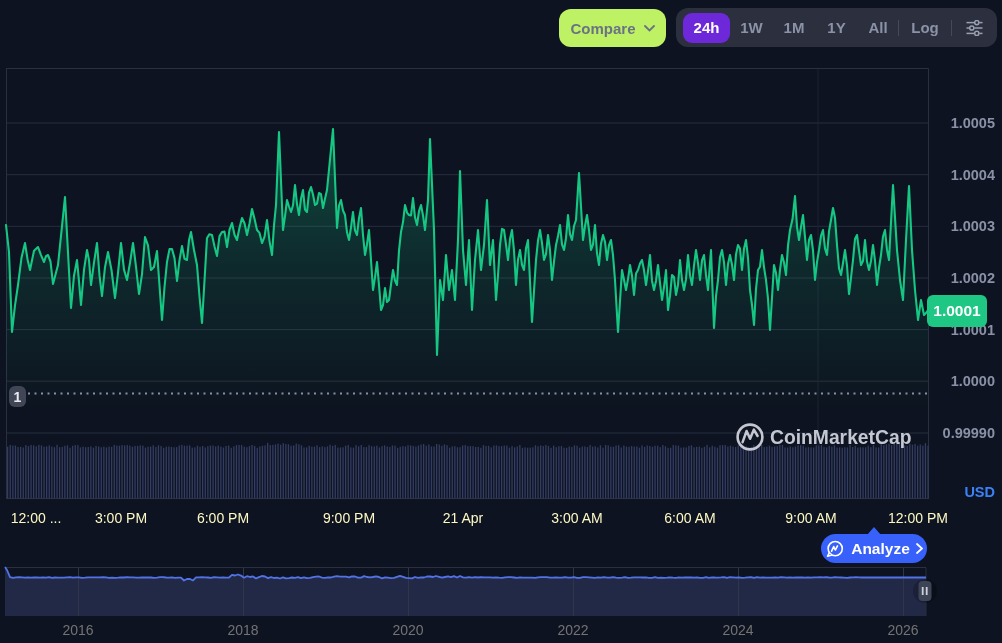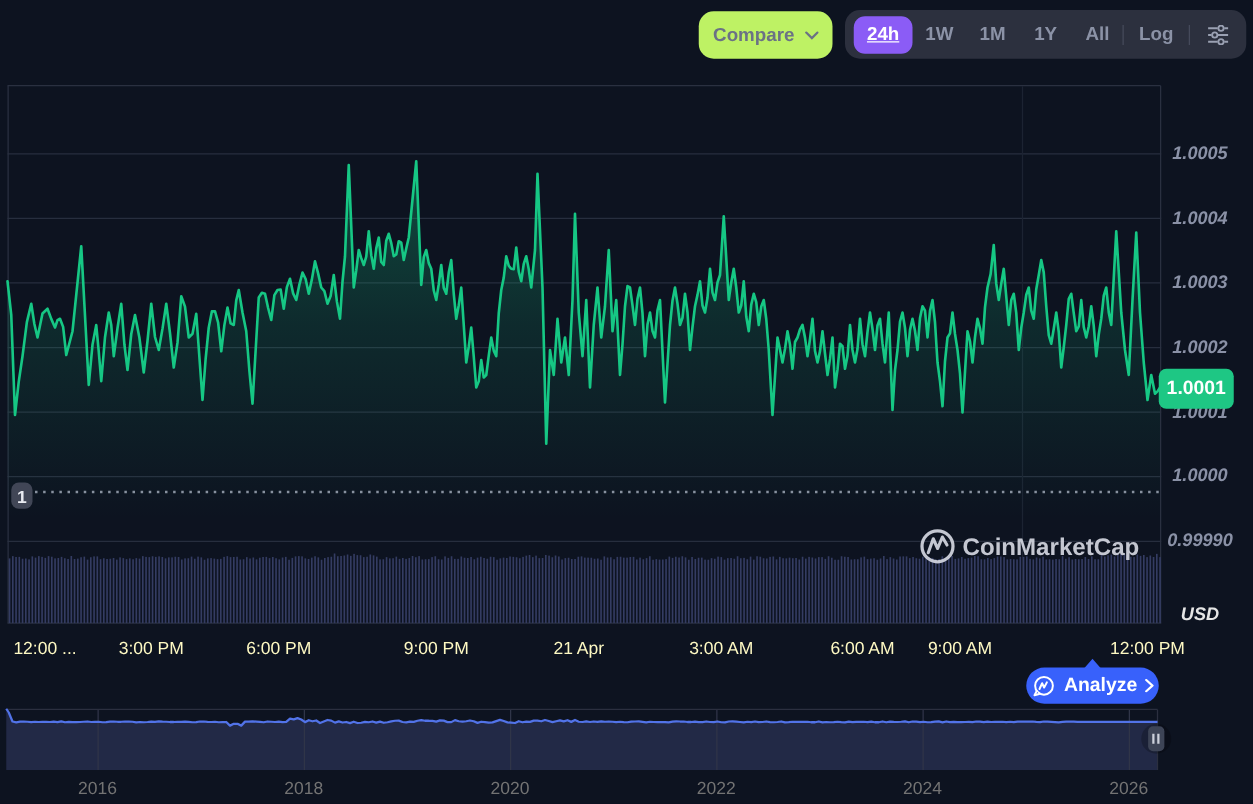--- a/index.html
+++ b/index.html
@@ -12,23 +12,23 @@
 .pill-group {
   position:absolute; background:#2c303e; border-radius:12px;
   display:flex; align-items:center; height:39px;
 }
 .seg {
   color:#838b9e; font-weight:bold; font-size:15.5px;
   display:flex; align-items:center; justify-content:center;
 }
 .seg.active { background:#191b26; color:#fff; border-radius:10px; }
 .tbtn { color:#8b92a6; font-weight:bold; font-size:15px; text-align:center; }
-.tbtn.active { background:#8b5cf6; color:#fff; border-radius:9px;text-decoration:underline; }
+.tbtn.active { background:#6d28d9; color:#fff; border-radius:9px; }
 .vsep { width:1px; height:16px; background:#454a5b; }
-.ylabel { position:absolute; width:70px; text-align:center; color:#8a91a6; font-size:14.5px; font-weight:bold; transform:translateY(-50%);font-style:italic; }
+.ylabel { position:absolute; width:70px; text-align:right; color:#8a91a6; font-size:14.5px; font-weight:bold; transform:translateY(-50%); }
 .xlabel { position:absolute; color:#fef9c3; font-size:14px; font-weight:400; transform:translate(-50%,-50%); top:518px; }
 .yrlabel { position:absolute; color:#737373; font-size:14px; font-weight:500; transform:translate(-50%,-50%); top:630px; }
 </style>
 </head>
 <body>
 <div id="page">
 
 
 
 <div class="pill-group" style="left:559px; top:9px; width:107px; height:38px; background:#bef264; justify-content:center; gap:8px;">
@@ -480,34 +480,34 @@
   </g>
 </svg>
 
 <div class="ylabel" style="left:925px; top:123px;">1.0005</div>
 <div class="ylabel" style="left:925px; top:174.7px;">1.0004</div>
 <div class="ylabel" style="left:925px; top:226.3px;">1.0003</div>
 <div class="ylabel" style="left:925px; top:278px;">1.0002</div>
 <div class="ylabel" style="left:925px; top:329.6px;">1.0001</div>
 <div class="ylabel" style="left:925px; top:381.2px;">1.0000</div>
 <div class="ylabel" style="left:925px; top:433px;">0.99990</div>
-<div class="ylabel" style="left:925px; top:492px; color:#e5e5e5;">USD</div>
+<div class="ylabel" style="left:925px; top:492px; color:#3b82f6;">USD</div>
 
 <div style="position:absolute; left:927px; top:295px; width:60px; height:32px; background:#1ec784; border-radius:6px; color:#fff; font-size:15.5px; font-weight:bold; display:flex; align-items:center; justify-content:center;">1.0001</div>
 
 <div style="position:absolute; left:9px; top:386px; width:17px; height:21px; background:#414656; border-radius:6px; color:#e8eaf0; font-size:14px; font-weight:bold; display:flex; align-items:center; justify-content:center;">1</div>
 
 <div class="xlabel" style="left:36px;">12:00 ...</div>
 <div class="xlabel" style="left:121px;">3:00 PM</div>
 <div class="xlabel" style="left:223px;">6:00 PM</div>
 <div class="xlabel" style="left:349px;">9:00 PM</div>
 <div class="xlabel" style="left:463px;">21 Apr</div>
 <div class="xlabel" style="left:577px;text-align:right;">3:00 AM</div>
 <div class="xlabel" style="left:690px;">6:00 AM</div>
-<div class="xlabel" style="left:768px;text-align:right;">9:00 AM</div>
+<div class="xlabel" style="left:811px;text-align:right;">9:00 AM</div>
 <div class="xlabel" style="left:918px;">12:00 PM</div>
 
 <div style="position:absolute; left:821px; top:534px; width:106px; height:29px; background:#3861fb; border-radius:15px; display:flex; align-items:center; justify-content:center; gap:6px;">
   <svg width="20" height="20" viewBox="0 0 20 20" fill="none" stroke="#fff" stroke-width="1.6">
     <circle cx="10.2" cy="9.6" r="7.1"></circle>
     <path d="M4.3 13.9 L2.6 17.2 L6.3 16.2" stroke-linecap="round" stroke-linejoin="round" fill="#3861fb"></path>
     <path d="M6.6 12.2 L8.7 7.6 L10.3 11 L12.5 6.9" stroke-linecap="round" stroke-linejoin="round"></path>
   </svg>
   <span style="color:#fff; font-size:15.5px; font-weight:bold;">Analyze</span>
   <svg width="7" height="11" viewBox="0 0 7 11" fill="none" stroke="#fff" stroke-width="1.8">

